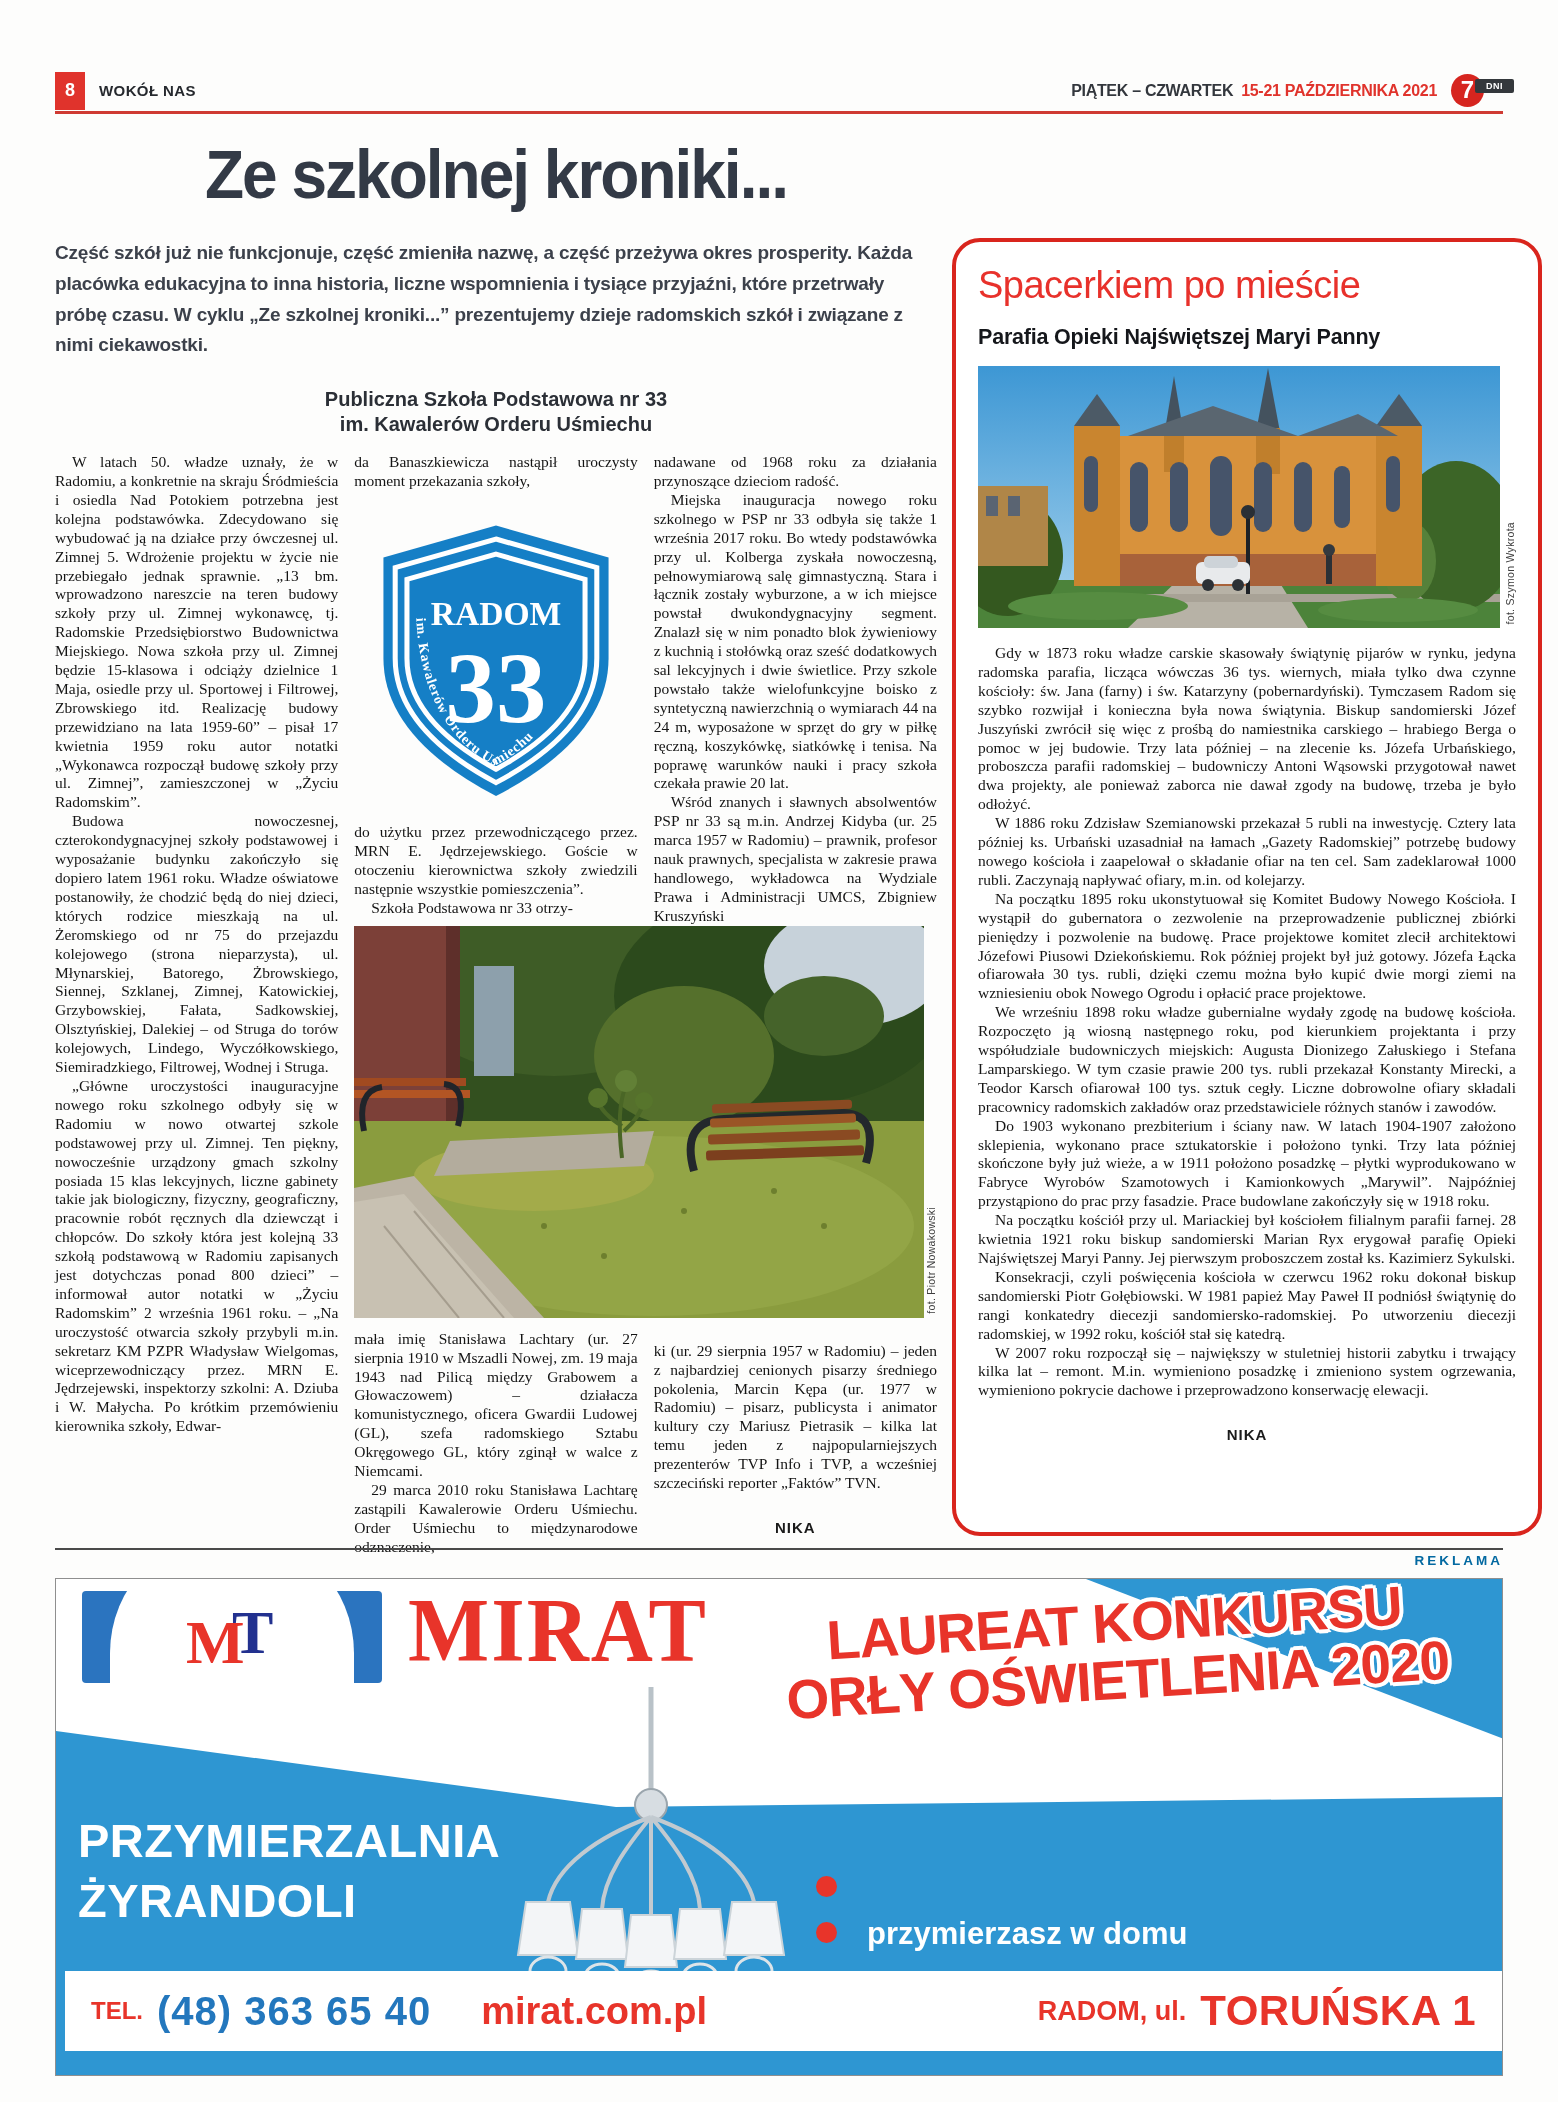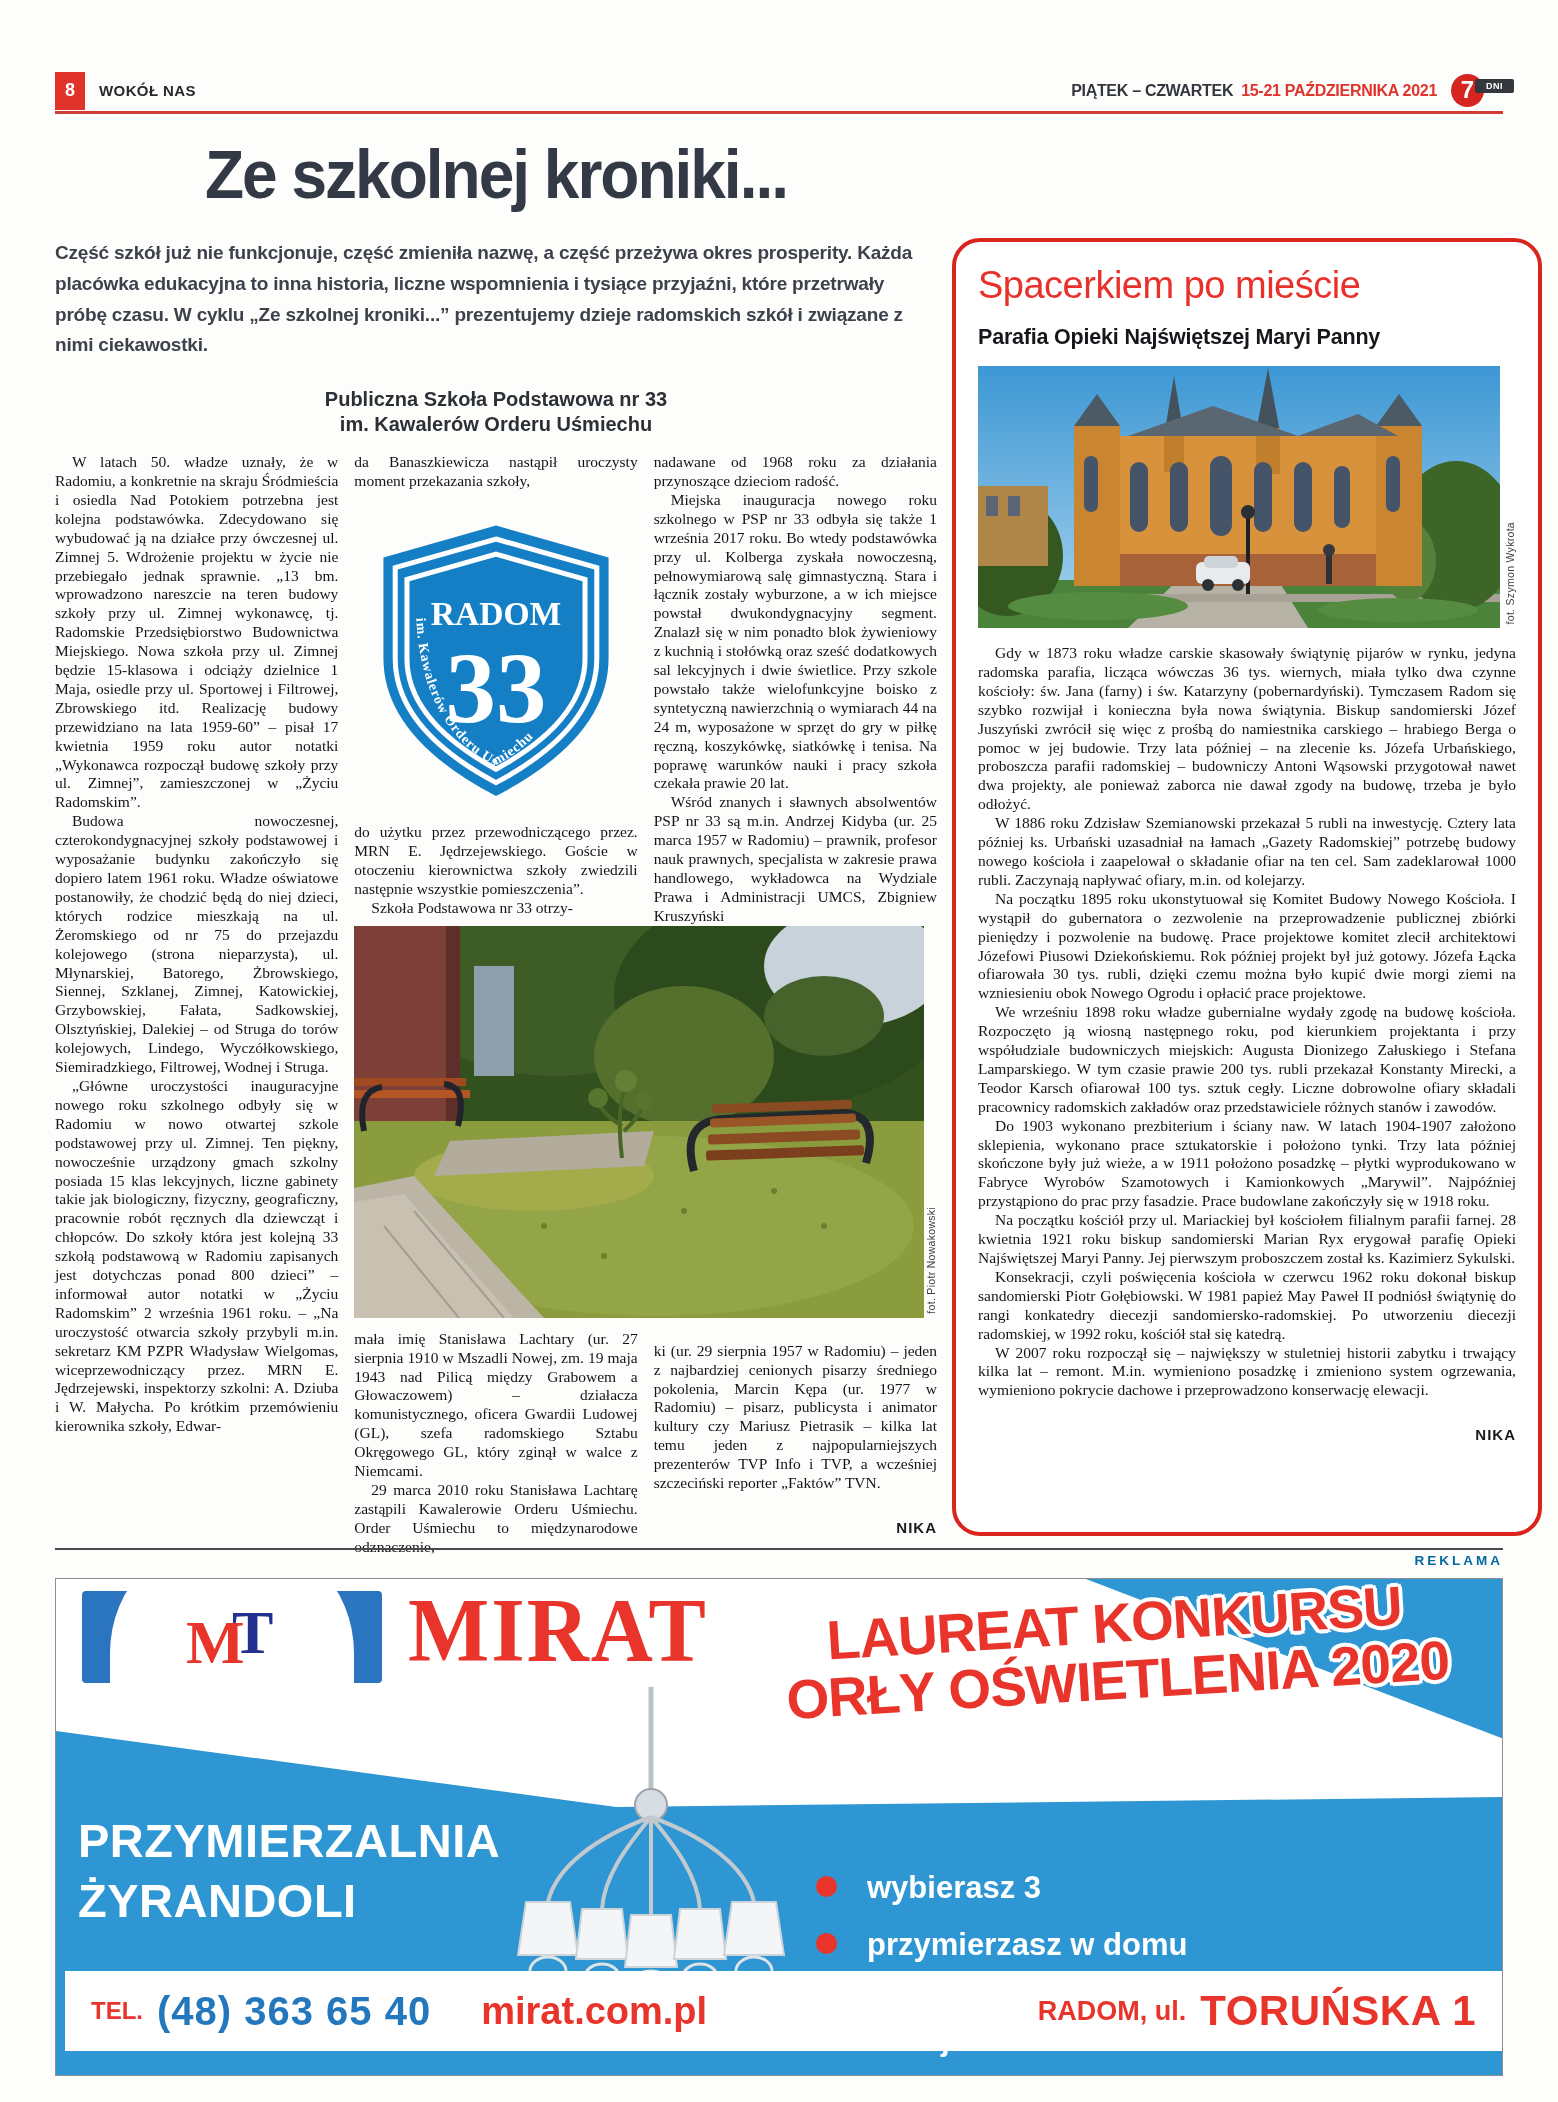--- a/index.html
+++ b/index.html
@@ -24,21 +24,21 @@
   .columns{margin-top:16px;display:grid;grid-template-columns:repeat(3,1fr);column-gap:16px;grid-template-rows:auto 392px auto;}
   .serif p{font-family:"Liberation Serif",serif;font-size:15.5px;line-height:1.22;text-align:justify;margin:0;text-indent:17px;hyphens:auto;color:#141414;}
   .serif p.cont{text-indent:0;}
   .col1{grid-column:1;grid-row:1/4;}
   .col2top{grid-column:2;grid-row:1;display:flex;flex-direction:column;}
   .col3top{grid-column:3;grid-row:1;}
   .photo-cell{grid-column:2/4;grid-row:2;position:relative;}
   .col2bot{grid-column:2;grid-row:3;padding-top:12px;}
   .col3bot{grid-column:3;grid-row:3;padding-top:24px;}
   .shield-wrap{width:252px;height:286px;margin:26px auto 20px;}
-  .byline{font-weight:bold;font-size:15px;letter-spacing:1px;color:#1a1a1a;text-align:right;margin-top:26px;font-family:"Liberation Sans",sans-serif;}
+  .byline{font-weight:bold;font-size:15px;letter-spacing:1px;color:#1a1a1a;text-align:center;margin-top:26px;font-family:"Liberation Sans",sans-serif;}
   .vcap{position:absolute;right:0;bottom:4px;writing-mode:vertical-rl;transform:rotate(180deg);font-size:10.5px;color:#3d3d3d;letter-spacing:.3px;}
   .photo-cell svg,.panel-photo svg{display:block;}
 
   
   .panel{position:absolute;top:238px;left:952px;width:590px;height:1298px;border:4px solid #d9251d;border-radius:28px;box-sizing:border-box;padding:16px 22px 3px;background:#fff;}
   .kicker{color:#e8312b;font-size:38px;font-weight:normal;letter-spacing:-.5px;margin:6px 0 18px;}
   .panel-title{font-weight:bold;font-size:21.5px;color:#15171b;letter-spacing:-.2px;margin-bottom:16px;}
   .panel-photo{position:relative;margin-bottom:16px;padding-right:16px;}
 
   
@@ -295,21 +295,20 @@
       <ellipse cx="116" cy="290" rx="17" ry="13"></ellipse>
       <ellipse cx="165" cy="298" rx="18" ry="14"></ellipse>
       <ellipse cx="214" cy="290" rx="17" ry="13"></ellipse>
       <ellipse cx="268" cy="284" rx="18" ry="14"></ellipse>
     </g>
   </svg>
 
   <div class="ad-bullets">
     <div class="ad-bullet">
       <span class="dot"></span>
-      <span class="txt">wybierasz 3</span>
     </div>
     <div class="ad-bullet">
       <span class="dot"></span>
       <span class="txt">przymierzasz w domu</span>
     </div>
     <div class="ad-bullet">
       <span class="dot"></span>
       <span class="txt">te, które Ci nie pasują, oddajesz</span>
     </div>
   </div>

